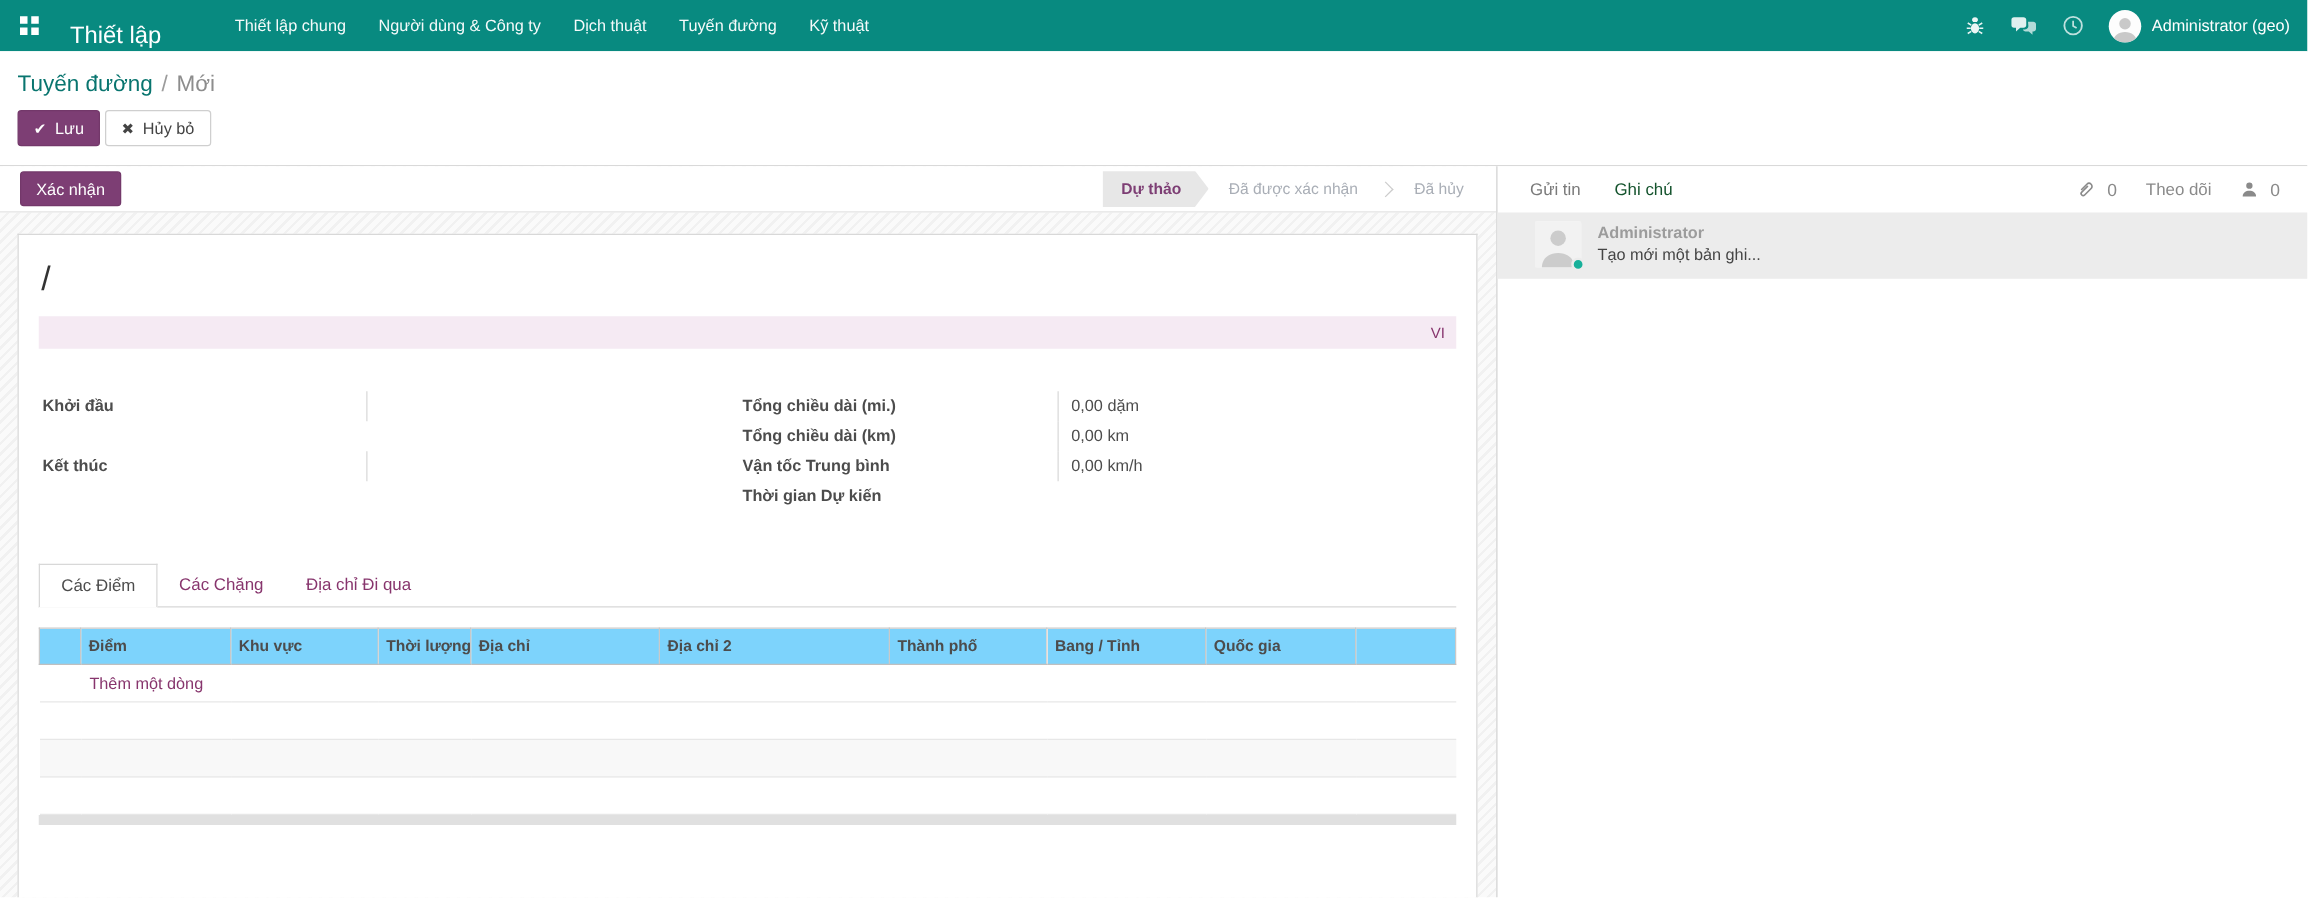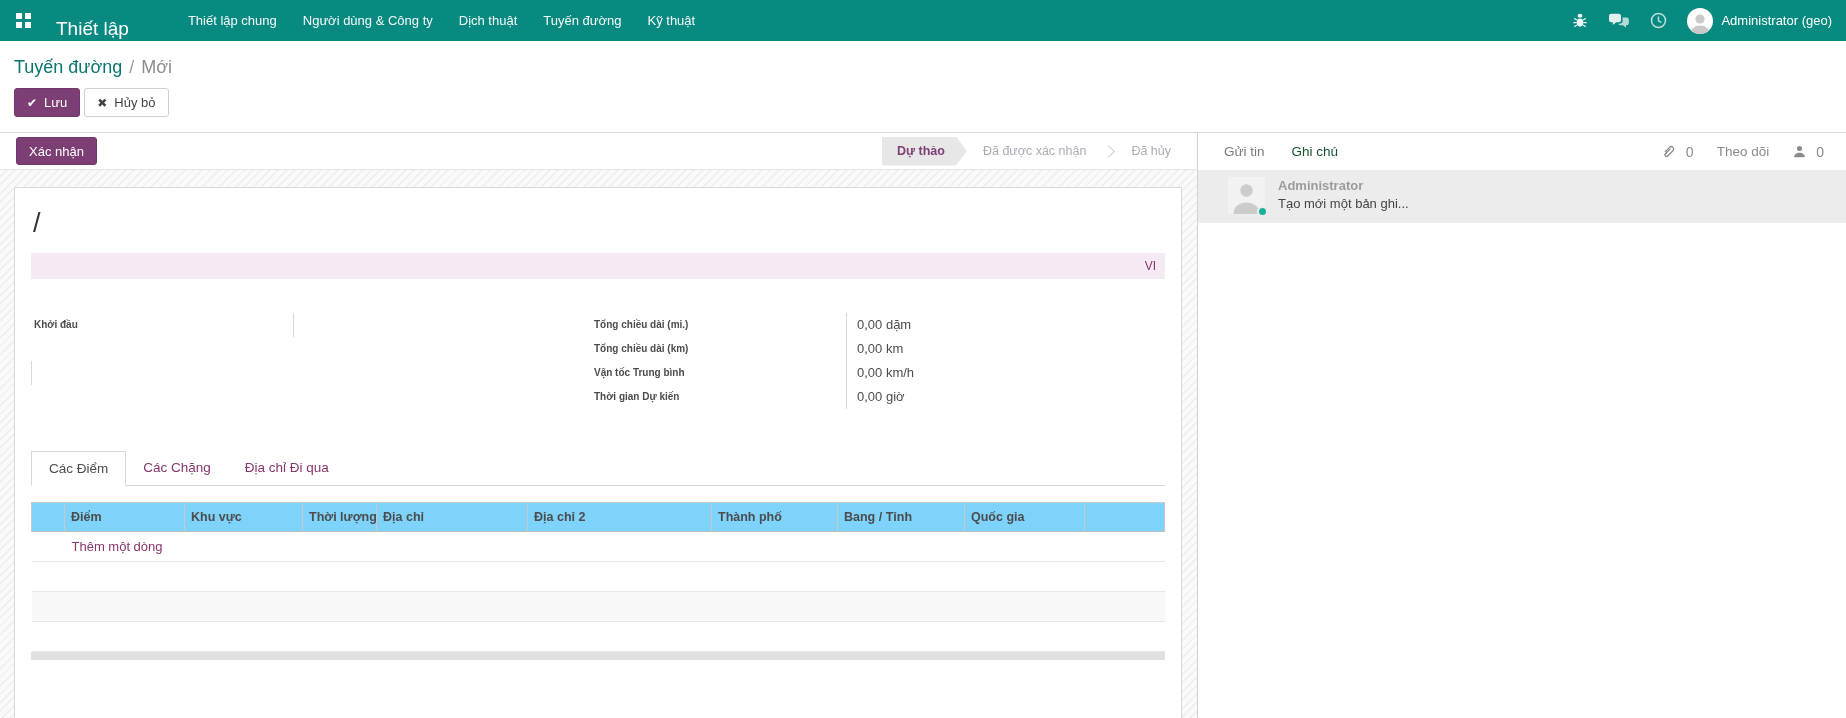--- a/index.html
+++ b/index.html
@@ -62,21 +62,21 @@
            padding:20px 16px 0 16px; }
   .oe-title { font-size:27px; color:#333; font-weight:500; margin:0 0 14px 2px; cursor:text; }
   .translate-bar { height:26px; background:#f5eaf3; display:flex; align-items:center;
                    justify-content:flex-end; padding-right:9px; margin-bottom:34px; cursor:text; }
   .lang-badge { color:#87356d; font-size:12px; font-weight:500; cursor:pointer;margin-left:32px; }
 
   .fields { display:flex; margin-bottom:42px; }
   .fgroup { display:grid; }
   .fgroup-left  { width:560px; grid-template-columns:262px 1fr; }
   .fgroup-right { flex:1; grid-template-columns:255px 1fr; }
-  .flabel { font-size:10px; font-weight:600; color:#4c4c4c; height:24px; line-height:24px;
+  .flabel { font-size:13px; font-weight:600; color:#4c4c4c; height:24px; line-height:24px;
             padding-left:3px; white-space:nowrap; }
   .fvalue { font-size:13px; color:#4c4c4c; height:24px; line-height:24px; padding-left:10px;
             border-left:1px solid #d9d9d9; cursor:text; white-space:nowrap; }
 
   
   .tabs { display:flex; border-bottom:1px solid #d8d8d8; margin:0 0 16px 0; }
   .tab { font-size:13.5px; padding:9px 17px; white-space:nowrap; cursor:pointer; }
   .tab.active { border:1px solid #d8d8d8; border-bottom:1px solid #fff; margin-bottom:-1px;
                 background:#fff; color:#4c4c4c; }
   .tab.inactive { color:#87356d; }
@@ -213,31 +213,31 @@
           <div class="oe-title">/</div>
 
           <div class="translate-bar">
             <span class="lang-badge">VI</span>
           </div>
 
           <div class="fields">
             <div class="fgroup fgroup-left">
               <div class="flabel">Khởi đầu</div>
               <div class="fvalue"></div>
+              <div class="flabel">Kết thúc</div>
               <div class="fvalue"></div>
             </div>
             <div class="fgroup fgroup-right">
               <div class="flabel">Tổng chiều dài (mi.)</div>
               <div class="fvalue">0,00 dặm</div>
               <div class="flabel">Tổng chiều dài (km)</div>
               <div class="fvalue">0,00 km</div>
               <div class="flabel">Vận tốc Trung bình</div>
               <div class="fvalue">0,00 km/h</div>
               <div class="flabel">Thời gian Dự kiến</div>
-              <div class="fvalue">0,00 giờ</div>
             </div>
           </div>
 
           <div class="tabs">
             <div class="tab active">Các Điểm</div>
             <div class="tab inactive">Các Chặng</div>
             <div class="tab inactive">Địa chỉ Đi qua</div>
           </div>
 
           <table class="points">

